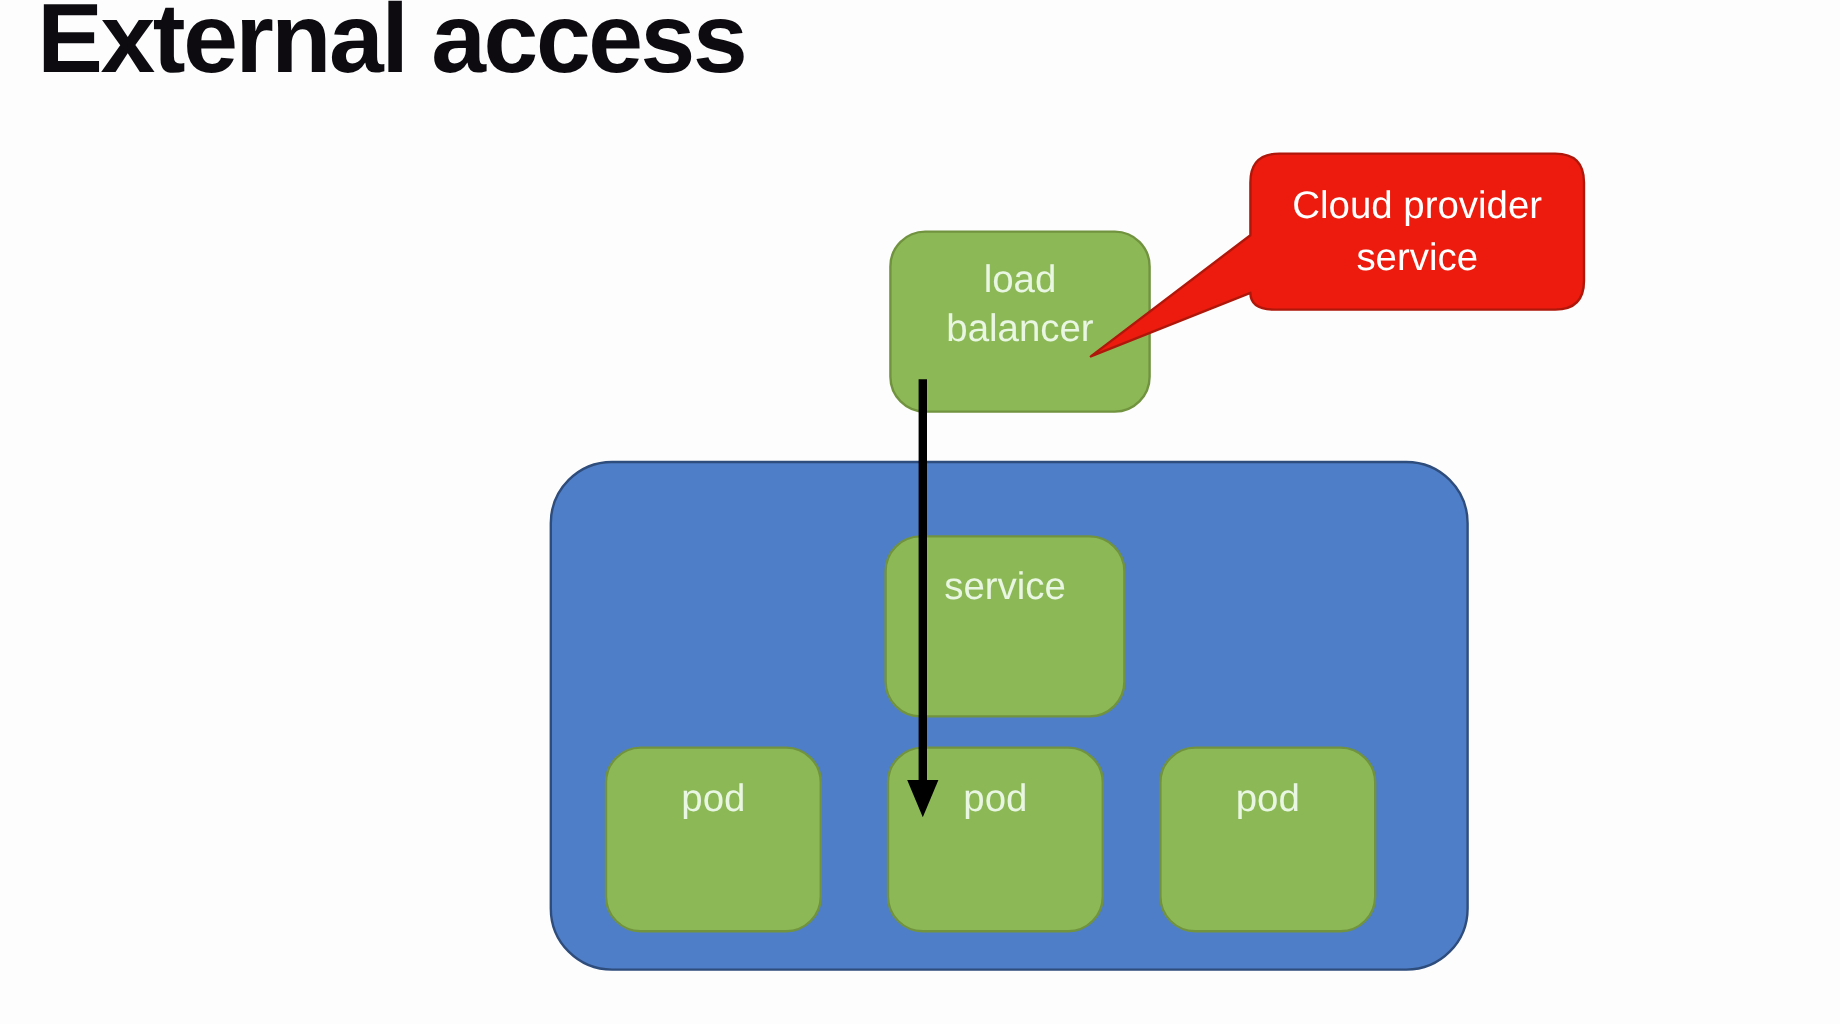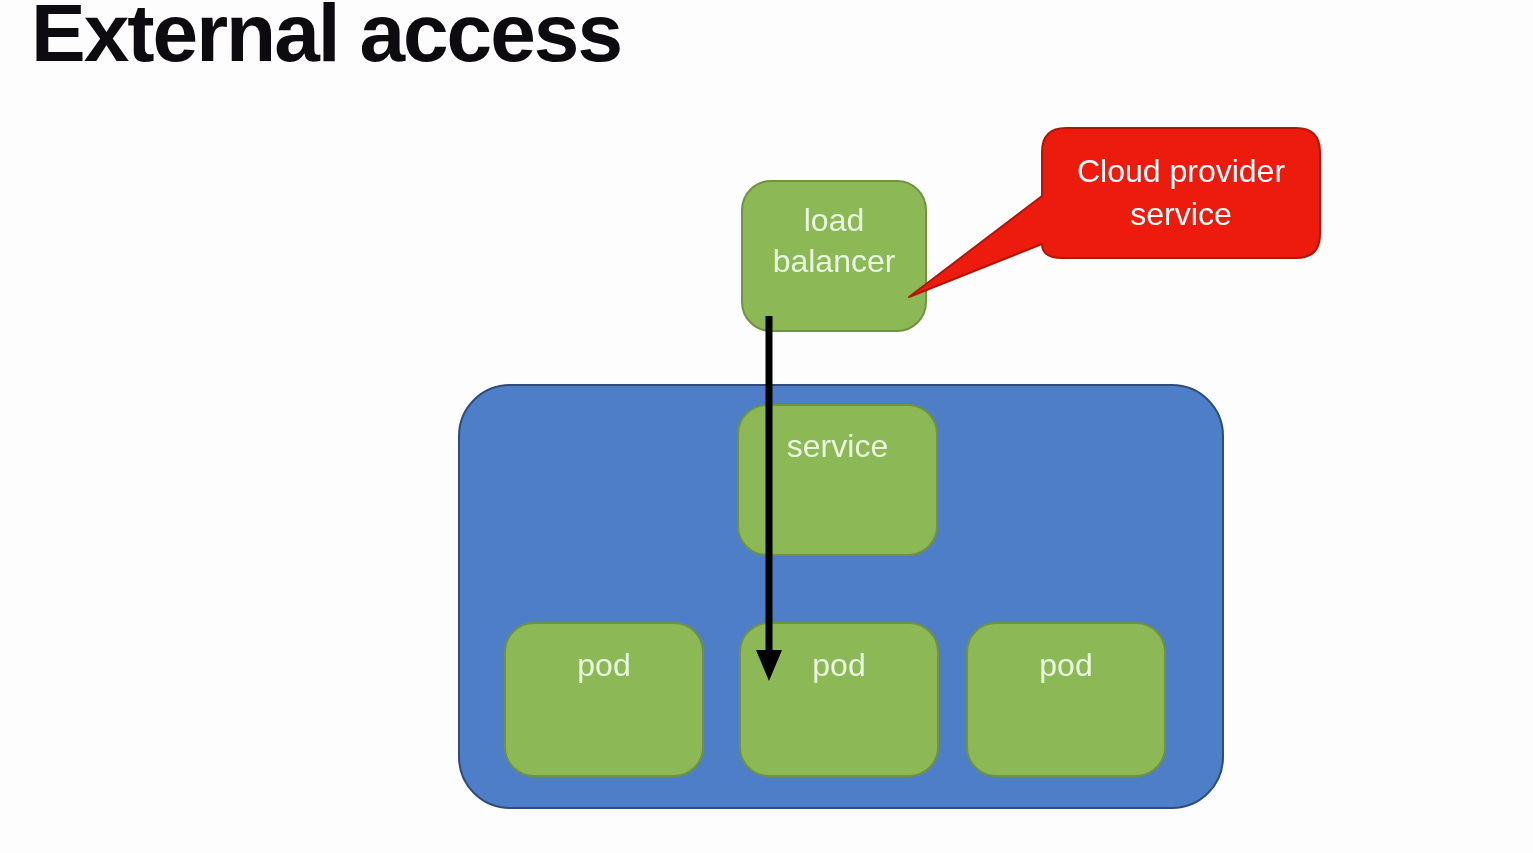--- a/index.html
+++ b/index.html
@@ -35,22 +35,22 @@
     color: var(--green_text, #e9f6e2);
     display: flex;
     align-items: center;
     justify-content: center;
     text-align: center;
     font-size: 32px;
     line-height: 1.28;
   }
   .load-balancer {
     left: 741px;
-    top: 180px;
-    width: 186px;
+    top: 192px;
+    width: 218px;
     height: 152px;
     border-radius: 30px;
     z-index: 2;
     padding-bottom: 30px;
   }
   .load-balancer .label-inner {
     width: 150px;
   }
   .cluster {
     position: absolute;
@@ -59,31 +59,31 @@
     width: 766px;
     height: 425px;
     background: var(--blue_fill, #4e7ec7);
     border: 2px solid var(--blue_border, #2e4c7c);
     box-sizing: border-box;
     border-radius: 52px;
     z-index: 1;
   }
   .service-box {
     left: 737px;
-    top: 404px;
+    top: 446px;
     width: 201px;
     height: 152px;
     border-radius: 30px;
     z-index: 2;
     align-items: flex-start;
     padding-top: 20px;
   }
   .pod-box {
     top: 622px;
-    width: 200px;
+    width: 181px;
     height: 155px;
     border-radius: 30px;
     z-index: 2;
     align-items: flex-start;
     padding-top: 21px;
   }
   .pod-1 { left: 504px; }
   .pod-2 { left: 739px; }
   .pod-3 { left: 966px; }
   .overlay-svg {

